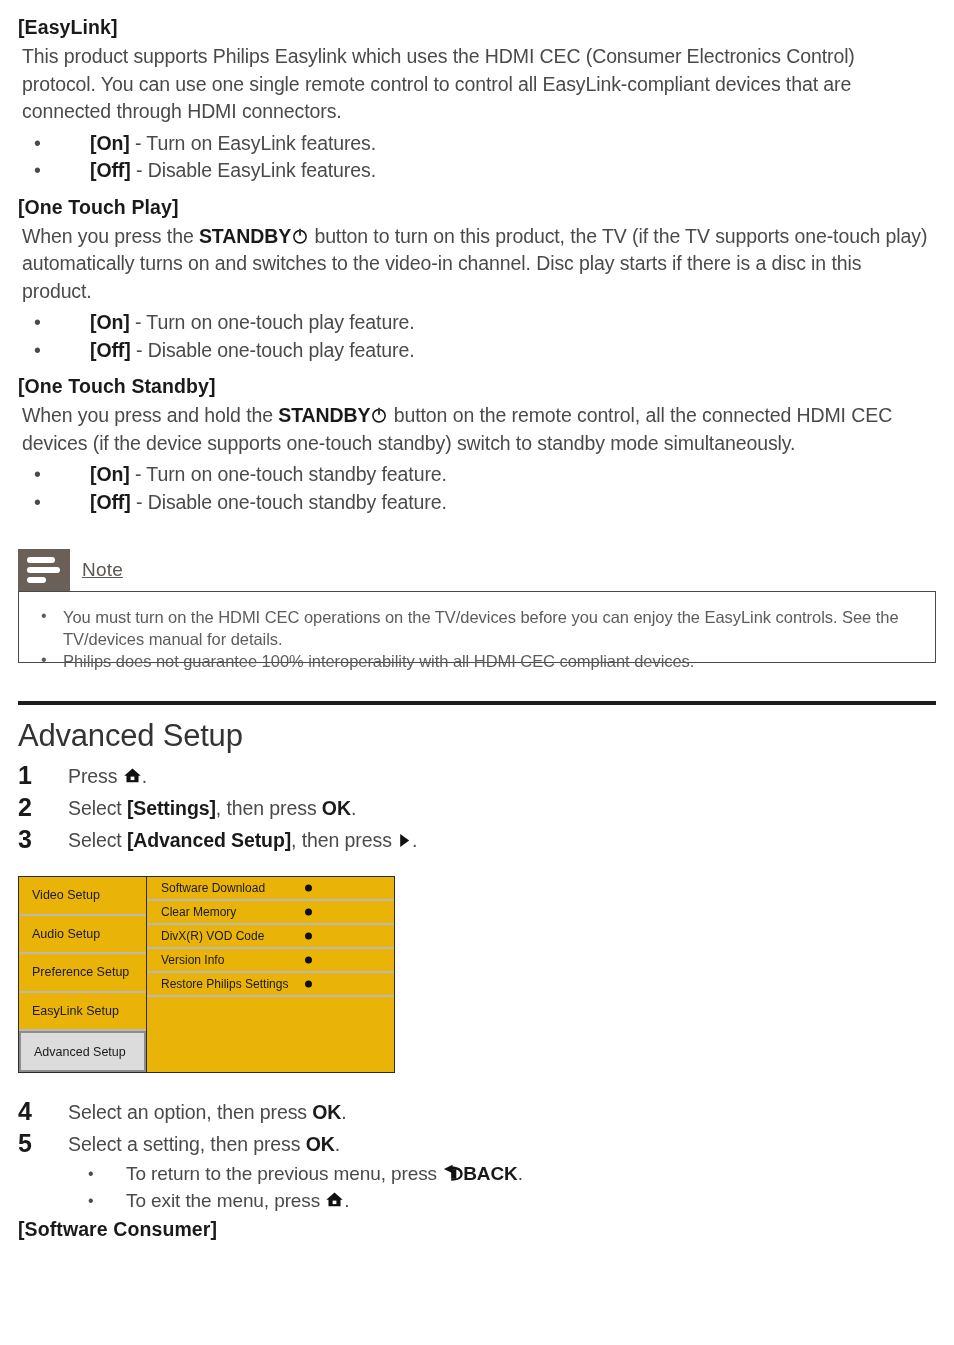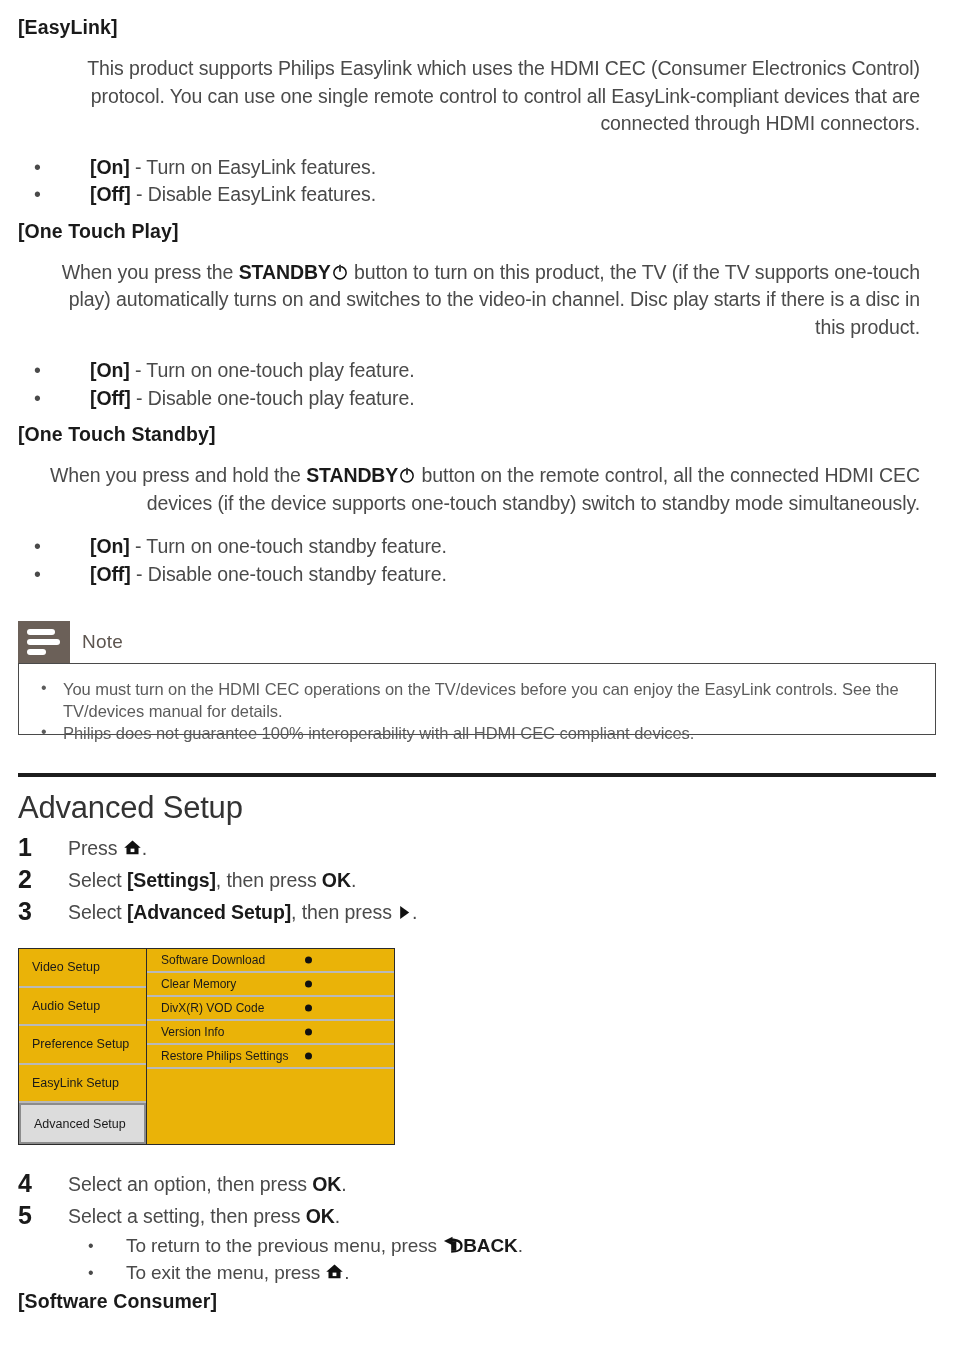--- a/index.html
+++ b/index.html
@@ -27,23 +27,22 @@
     font-size: 19.5px;
     font-weight: bold;
     color: #1a1a1a;
     margin: 0 0 2px 0;
     letter-spacing: 0.1px;
   }
   .para {
     font-size: 19.5px;
     line-height: 27.5px;
     color: #4a4a4a;
-    margin: 16px;
+    margin: 4px;
     letter-spacing: -0.1px;
-    text-align: right;
   }
   .bold-dark { color: #1a1a1a; font-weight: bold; }
 
   
   .blist { margin: 0; padding: 0; list-style: none; }
   .blist li {
     position: relative;
     font-size: 19.5px;
     line-height: 27.5px;
     color: #4a4a4a;
@@ -89,20 +88,21 @@
   }
   .note-icon .bar.b1 { width: 28px; }
   .note-icon .bar.b2 { width: 33px; }
   .note-icon .bar.b3 { width: 19px; }
   .note-title {
     font-size: 19px;
     color: #5e5650;
     margin-left: 12px;
     line-height: 42px;
     letter-spacing: 0.2px;
+    text-decoration: underline;
   }
   .note-body {
     border: 1px solid #4a4a4a;
     border-top: 1px solid #4a4a4a;
     padding: 14px 16px 13px 16px;
     box-sizing: border-box;
     height: 72px;
   }
   .note-body ul { margin: 0; padding: 0; list-style: none; }
   .note-body li {

